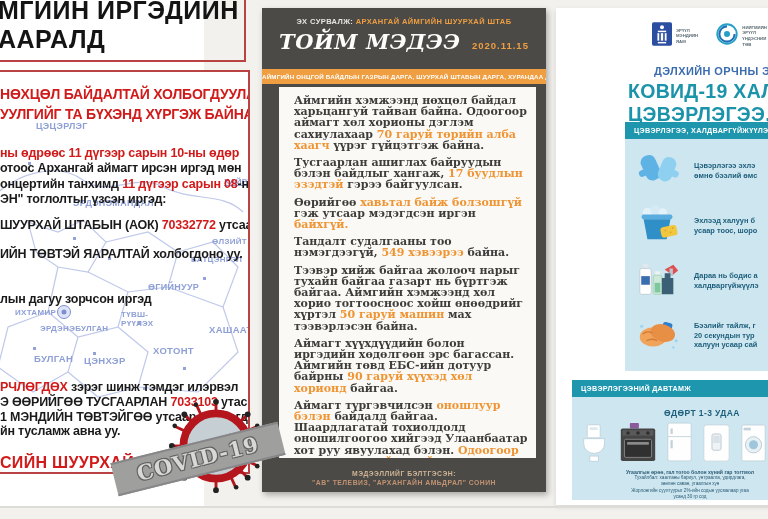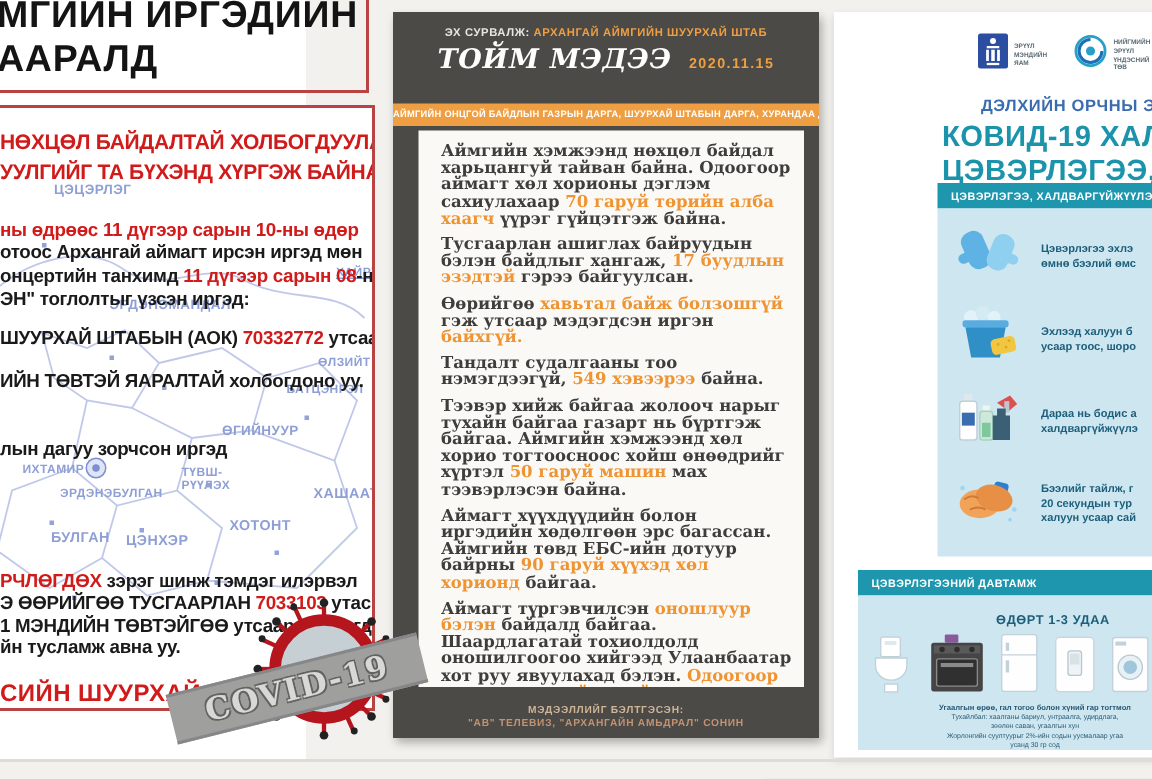--- a/index.html
+++ b/index.html
@@ -35,21 +35,21 @@
           border-top:2px solid #87878a;border-bottom:2px solid #87878a;
           text-shadow:1px 1px 0 #636361,-1px -1px 0 #636361,1px -1px 0 #636361,-1px 1px 0 #636361;}
 
   
   .panel-mid{position:absolute;left:262px;top:8px;width:284px;height:484px;background:#4b4a47;
              box-shadow:2px 3px 6px rgba(0,0,0,.3);}
   .src-line{position:absolute;top:9px;left:0;right:0;text-align:center;font-size:7.5px;font-weight:700;
             letter-spacing:.4px;color:#e8e6e2;white-space:nowrap;}
   .src-line .orange{color:#ef9f42;}
   .mid-title-row{position:absolute;top:21px;left:0;right:0;text-align:center;white-space:nowrap;}
-  .mid-title{font-family:"DejaVu Serif",serif;font-style:italic;font-weight:700;font-size:18px;
+  .mid-title{font-family:"DejaVu Serif",serif;font-style:italic;font-weight:700;font-size:21px;
              color:#fdfdfc;letter-spacing:.5px;}
   .mid-date{font-size:9.5px;color:#ef9f42;font-weight:700;margin-left:7px;letter-spacing:1px;}
   .mid-strip{position:absolute;top:61px;left:0;right:0;height:15px;background:#ef9f42;color:#fff;
              font-size:6.2px;font-weight:700;line-height:15px;text-align:center;letter-spacing:.2px;
              white-space:nowrap;overflow:hidden;}
   .mid-content{position:absolute;left:17px;right:10px;top:79px;bottom:34px;background:#fbf9f6;
                padding:8px 8px 4px 15px;overflow:hidden;}
   .bullet{position:relative;margin-bottom:6px;font-family:"DejaVu Serif",serif;font-weight:700;
           font-size:11px;line-height:11.2px;color:#3e3d3b;}
   .bullet::before{content:"";position:absolute;left:-26px;top:1px;width:9px;height:9px;border-radius:50%;background:#f0a23f;}

